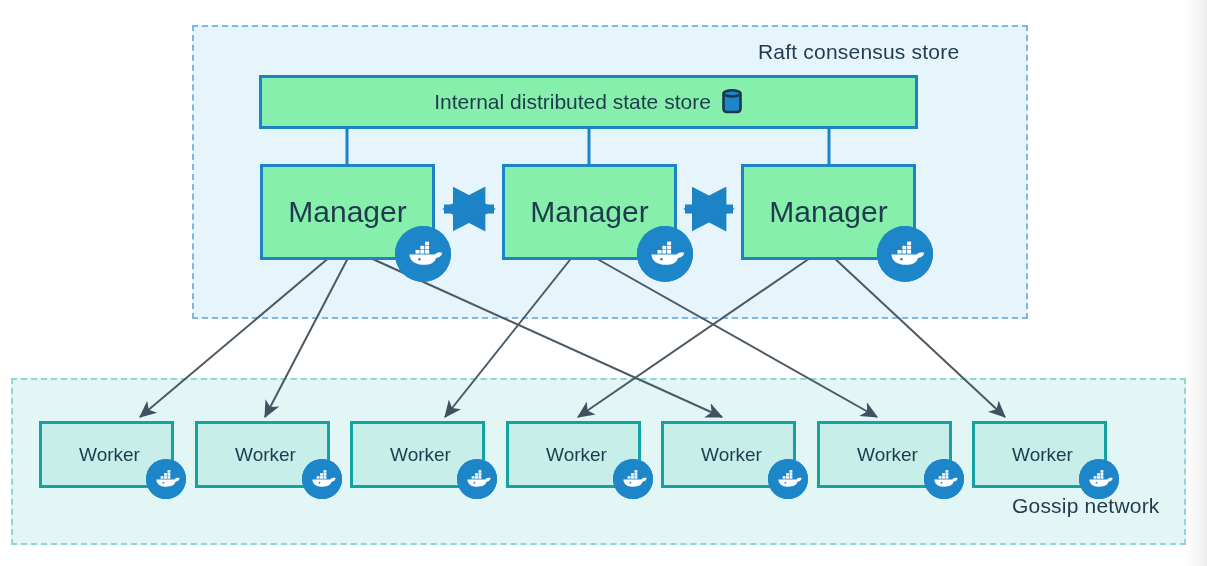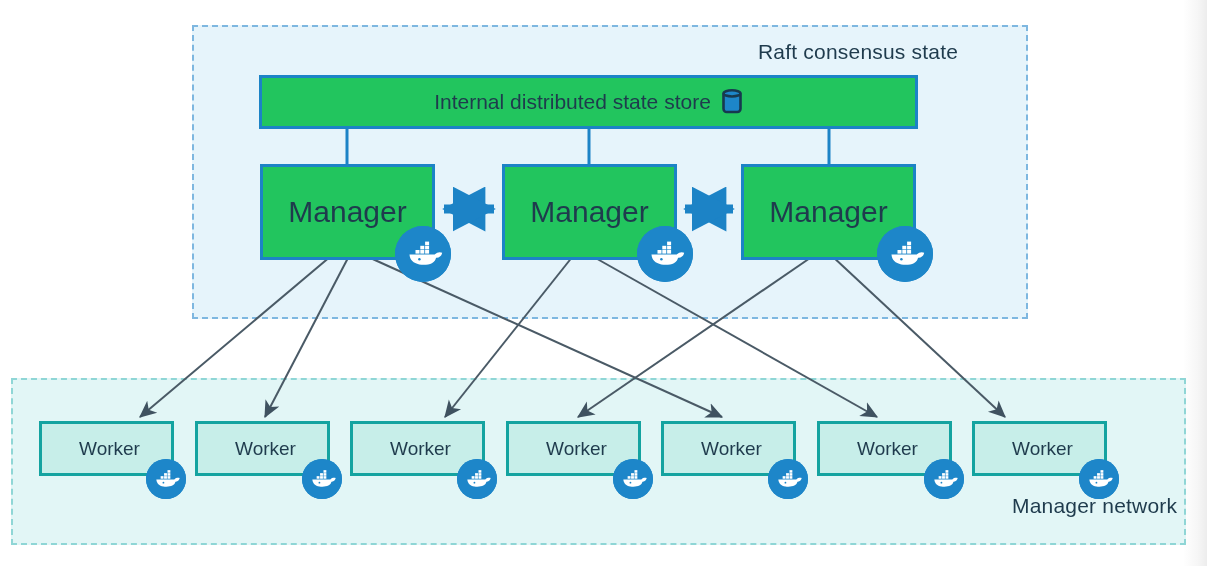--- a/index.html
+++ b/index.html
@@ -62,21 +62,21 @@
   
   .node {
     position: absolute;
     display: flex;
     align-items: center;
     justify-content: center;
     color: #1f3b4d;
     white-space: nowrap;
   }
   .mgr-box {
-    background: #22c55e;
+    background: #86efac;
     border: 3px solid #1c83c6;
   }
   #state-store {
     left: 259px; top: 75px;
     width: 659px; height: 54px;
     font-size: 21px;
     gap: 10px;
   }
   .manager {
     width: 175px; height: 96px;
@@ -84,21 +84,21 @@
     font-size: 30px;
   }
   #manager-1 { left: 260px; }
   #manager-2 { left: 502px; }
   #manager-3 { left: 741px; }
 
   
   .worker {
     position: absolute;
     top: 421px;
-    width: 135px; height: 55px;
+    width: 135px; height: 67px;
     background: #c7eee9;
     border: 3px solid #14a3a0;
     display: flex;
     align-items: center;
     justify-content: center;
     font-size: 19px;
     color: #1f3b4d;
     padding-left: 6px;
   }
 
@@ -115,24 +115,24 @@
 
   
   .db-icon { display: inline-block; width: 22px; height: 28px; vertical-align: middle; }
 </style>
 </head>
 <body>
 
 <div id="canvas">
 
   <div class="group" id="raft-group"></div>
-  <div class="group-label" id="raft-label">Raft consensus state</div>
+  <div class="group-label" id="raft-label">Raft consensus store</div>
 
   <div class="group" id="gossip-group"></div>
-  <div class="group-label" id="gossip-label">Manager network</div>
+  <div class="group-label" id="gossip-label">Gossip network</div>
 
   <svg id="wires" viewBox="0 0 1207 566">
     <defs>
       <marker id="ah-gray" markerWidth="9" markerHeight="9" refX="8" refY="4.5" orient="auto" markerUnits="strokeWidth">
         <path d="M0,0.6 L8.6,4.5 L0,8.4 L2.3,4.5 Z" fill="#3f5260"></path>
       </marker>
       <marker id="ah-blue-end" markerWidth="5" markerHeight="5" refX="4.6" refY="2.5" orient="auto" markerUnits="strokeWidth">
         <path d="M0,0 L4.8,2.5 L0,5 Z" fill="#1c83c6"></path>
       </marker>
       <marker id="ah-blue-start" markerWidth="5" markerHeight="5" refX="0.2" refY="2.5" orient="auto" markerUnits="strokeWidth">

